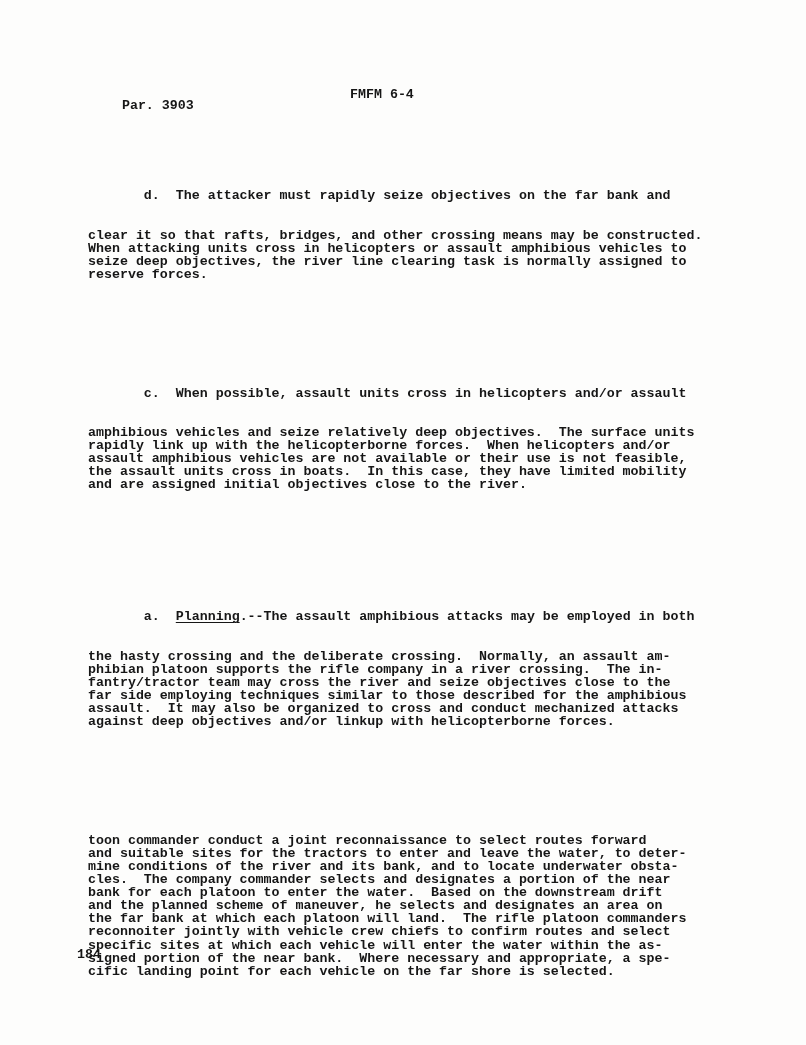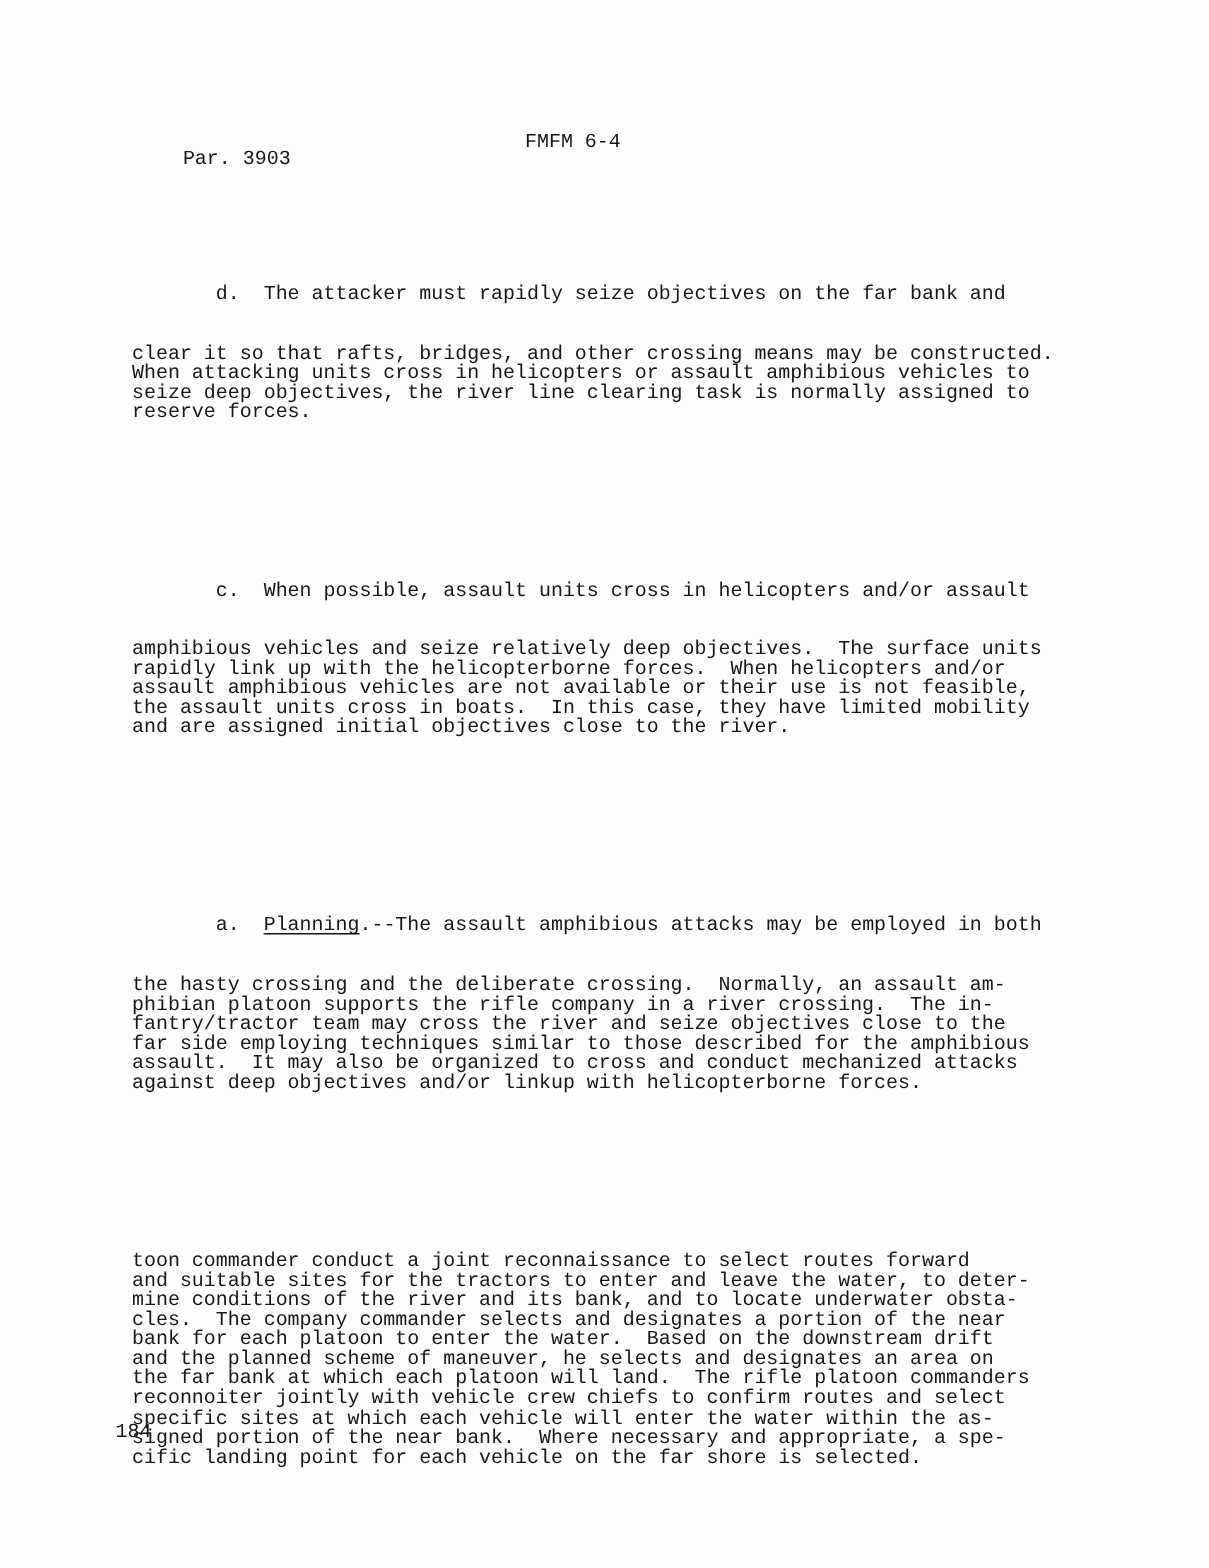--- a/index.html
+++ b/index.html
@@ -5,21 +5,21 @@
   html, body { margin: 0; padding: 0; background: #ffffff; }
   .page {
     position: relative;
     width: 806px;
     height: 1045px;
     background: #fdfdfc;
     color: #161616;
     font-family: "Liberation Mono", "DejaVu Sans Mono", monospace;
     font-size: 13.3px;
     line-height: 13.1px;
-    font-weight: 400;
+    font-weight: 700;
     overflow: hidden;
   }
   .page-header {
     position: absolute;
     left: 90px;
     top: 86px;
     width: 620px;
     white-space: pre;
   }
   .hdr-center {

